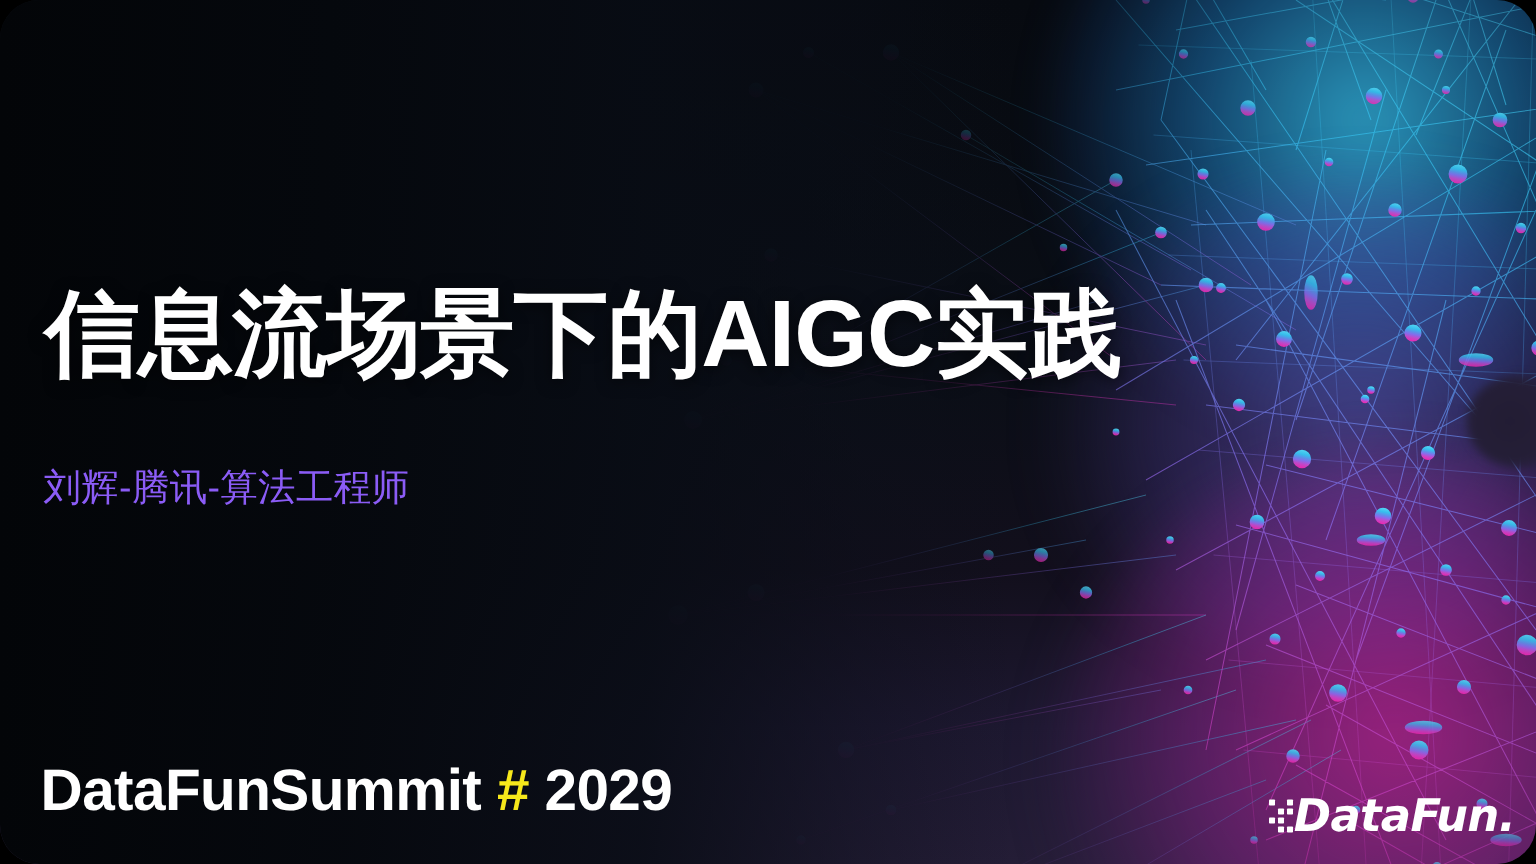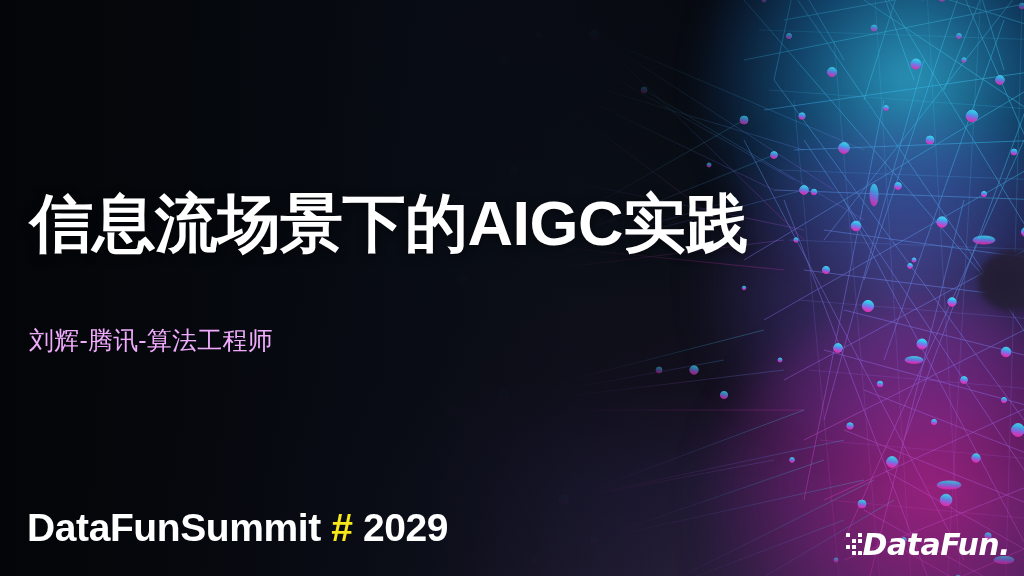--- a/index.html
+++ b/index.html
@@ -7,20 +7,21 @@
     padding: 0;
     background: #000;
   }
   #slide {
     position: relative;
     width: 1024px;
     height: 576px;
     overflow: hidden;
     background: #05080d;
     font-family: "Liberation Sans", "DejaVu Sans", sans-serif;
+    border-radius: 26px;
     -webkit-font-smoothing: antialiased;
   }
 
   
   .bg-base {
     position: absolute;
     inset: 0;
     background:
       linear-gradient(180deg, #070a10 0%, #0a0e16 42%, #120f1c 66%, #1d1830 84%, #241d36 100%);
   }
@@ -106,23 +107,23 @@
     font-size: 63px;
     font-weight: 700;
     letter-spacing: -0.5px;
     line-height: 1.12;
     white-space: nowrap;
     text-shadow: 0 2px 10px rgba(0,0,0,0.55);
   }
   .subtitle {
     position: absolute;
     left: 29px;
-    top: 324px;
+    top: 308px;
     z-index: 8;
-    color: #f0abfc;
+    color: #8b5cf6;
     font-size: 25px;
     font-weight: 400;
     letter-spacing: 0.2px;
     white-space: nowrap;
   }
   .summit-line {
     position: absolute;
     left: 27px;
     top: 506px;
     z-index: 8;

